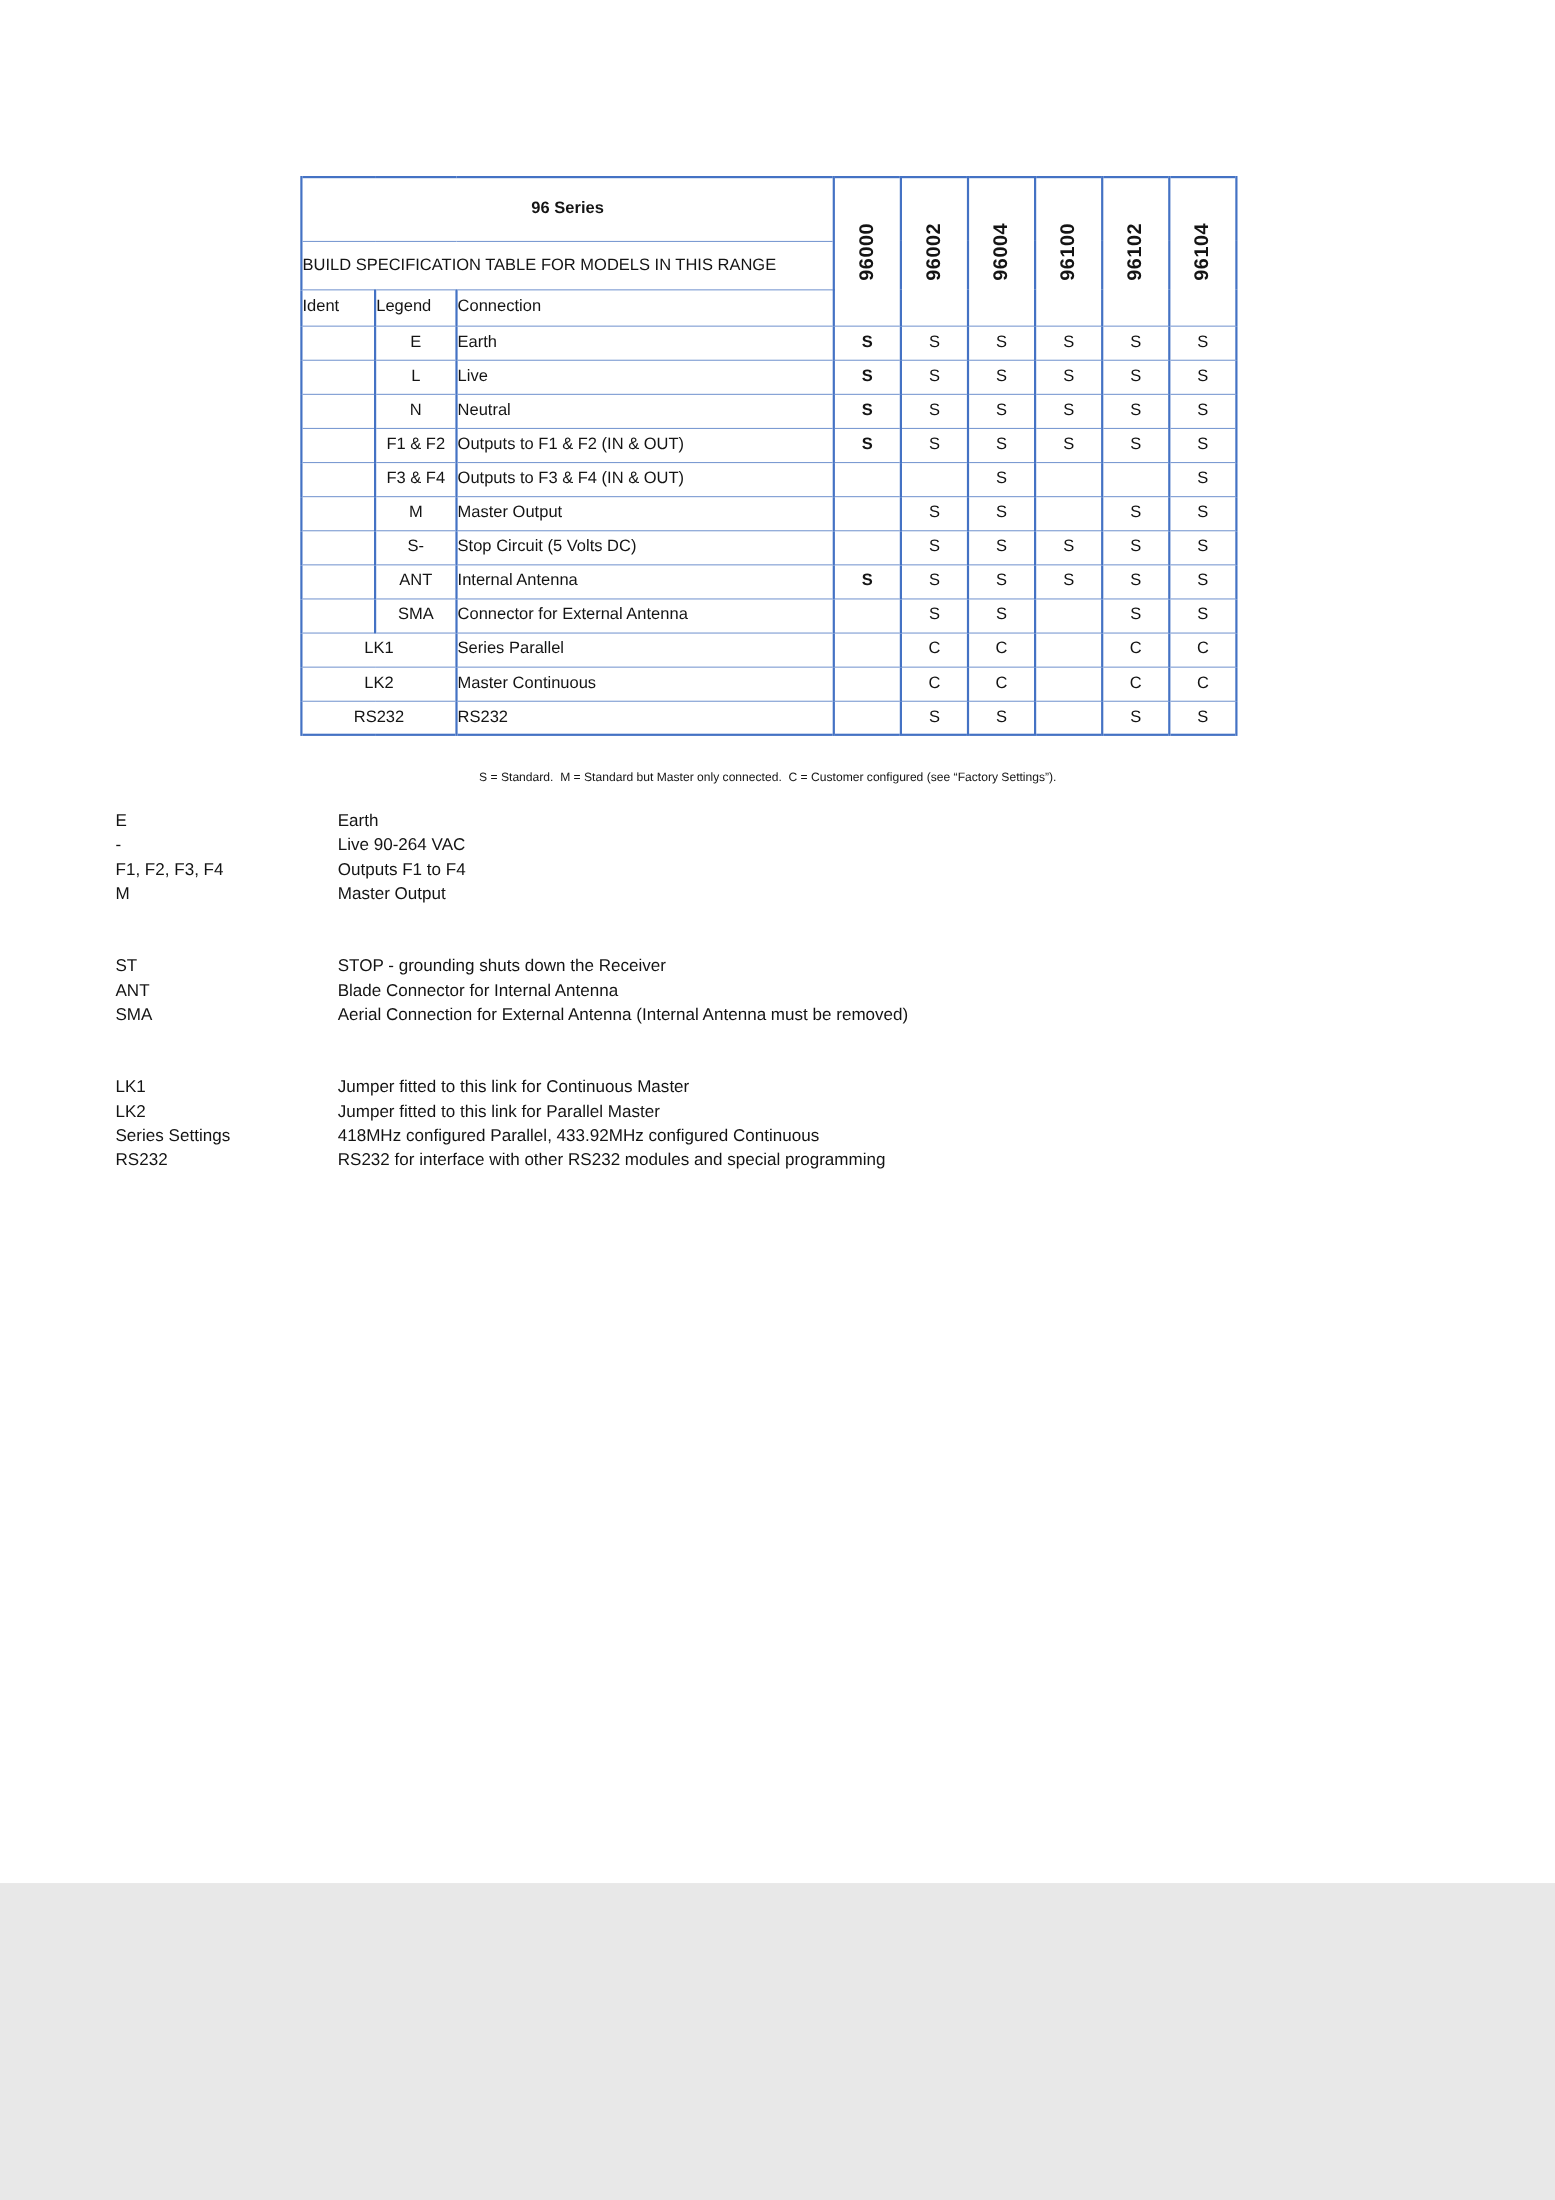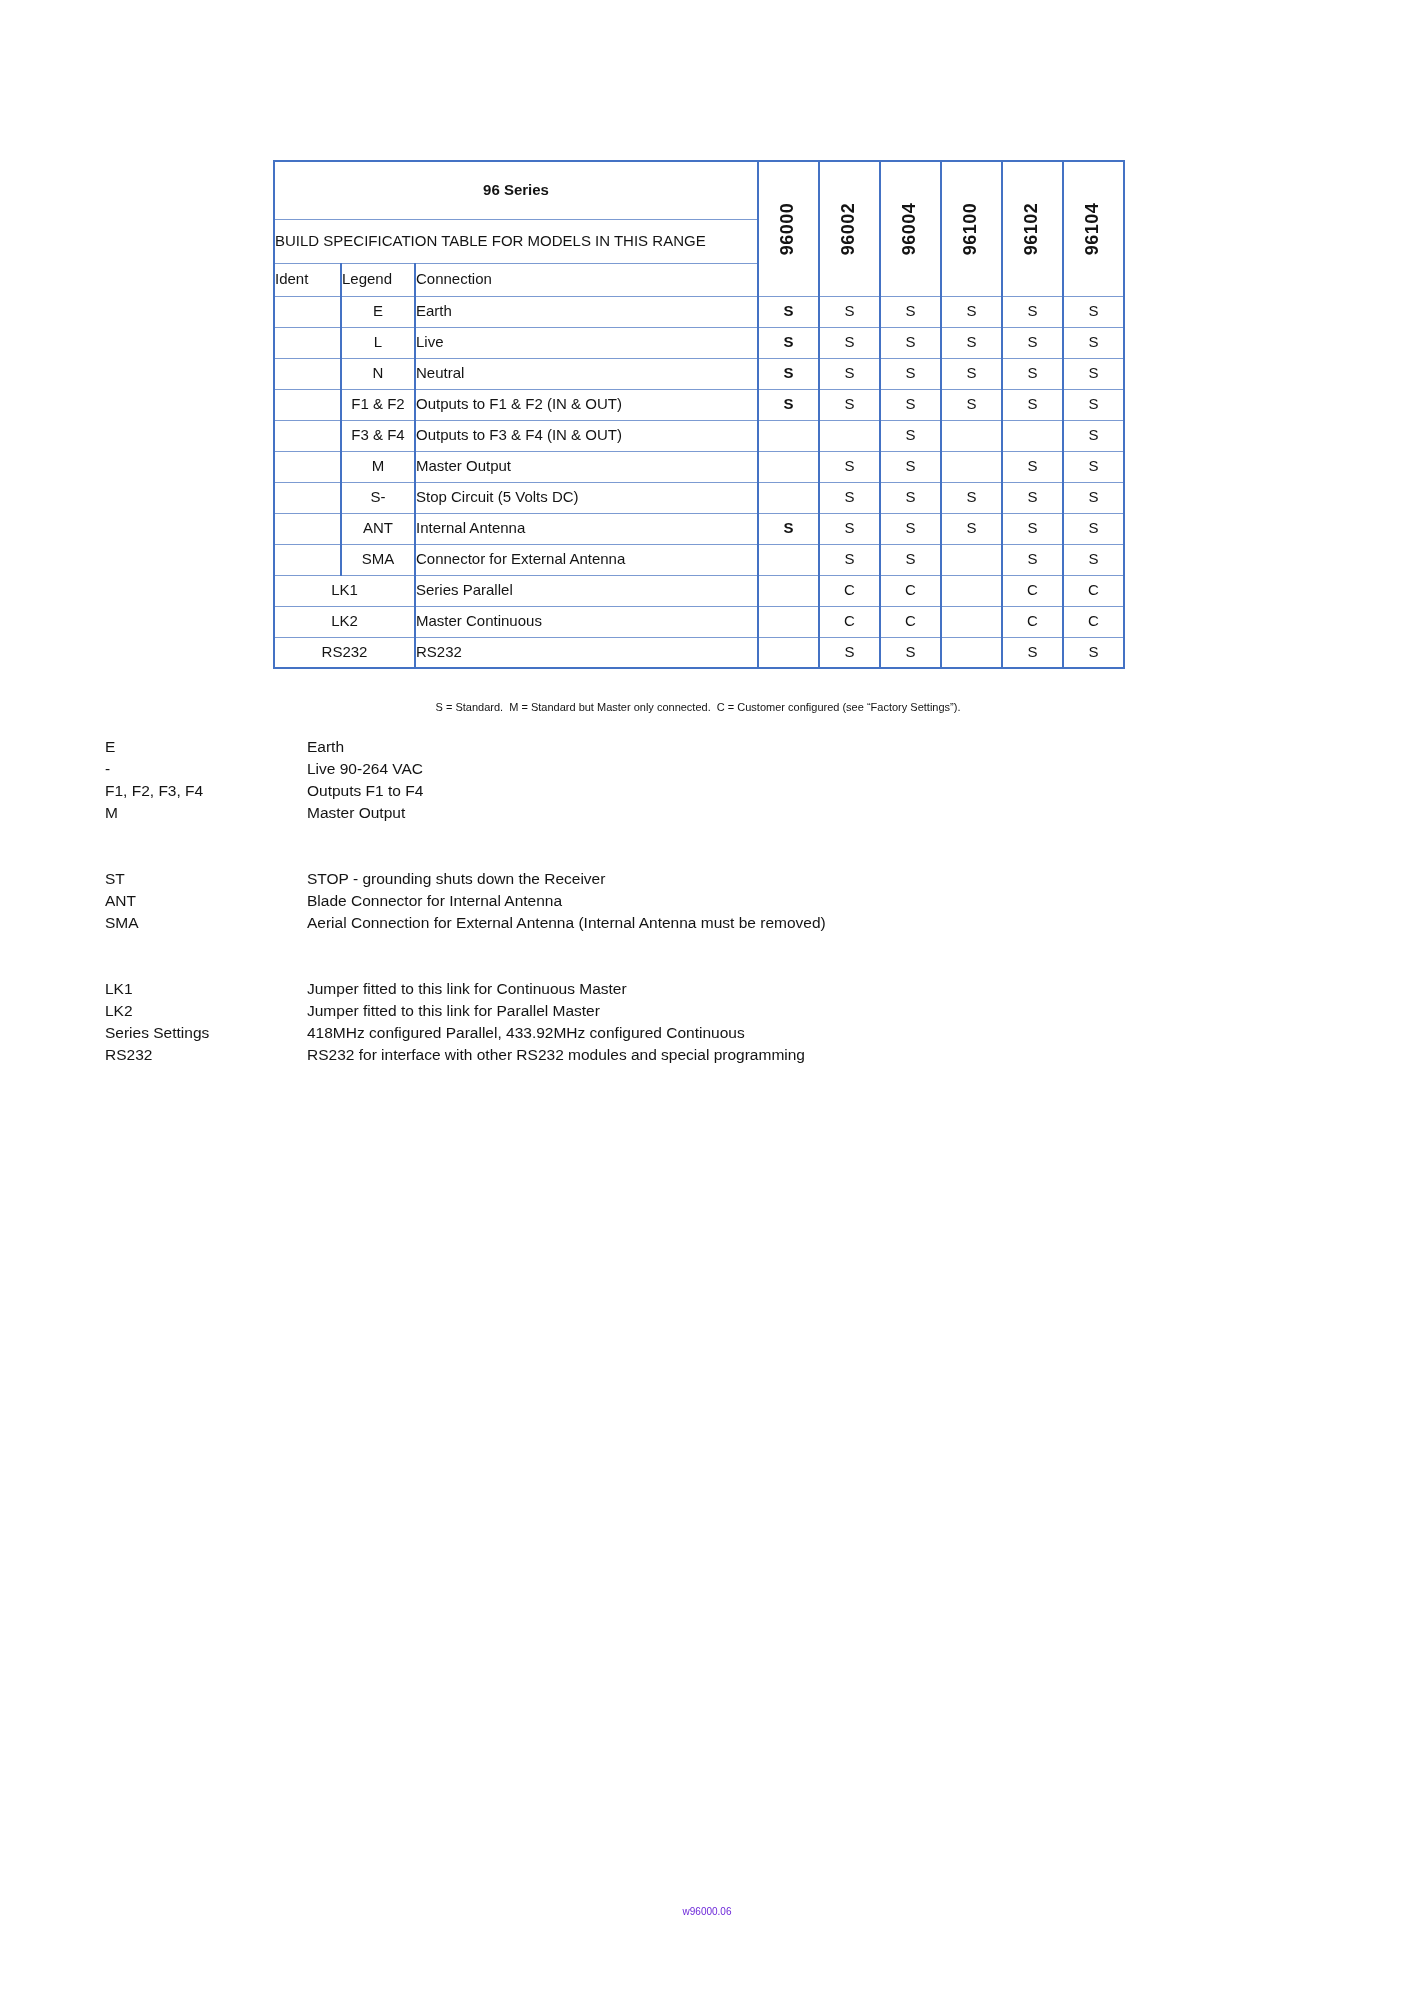--- a/index.html
+++ b/index.html
@@ -1,17 +1,17 @@
 <!DOCTYPE html>
 <html><head>
 <meta charset="utf-8">
 <style>
   html,body{margin:0;padding:0;background:#e8e8e8;}
   .page{
-    position:relative;width:1414px;height:2000px;background:#ffffff;
+    position:relative;width:1414px;height:1712px;background:#ffffff;
     font-family:"Liberation Sans",sans-serif;color:#141414;overflow:hidden;
     margin:0 auto;
   }
   
   table.spec-table{
     position:absolute;left:273px;top:160px;
     border-collapse:collapse;table-layout:fixed;
     border:2.5px solid #4472C4;
   }
   table.spec-table td{

